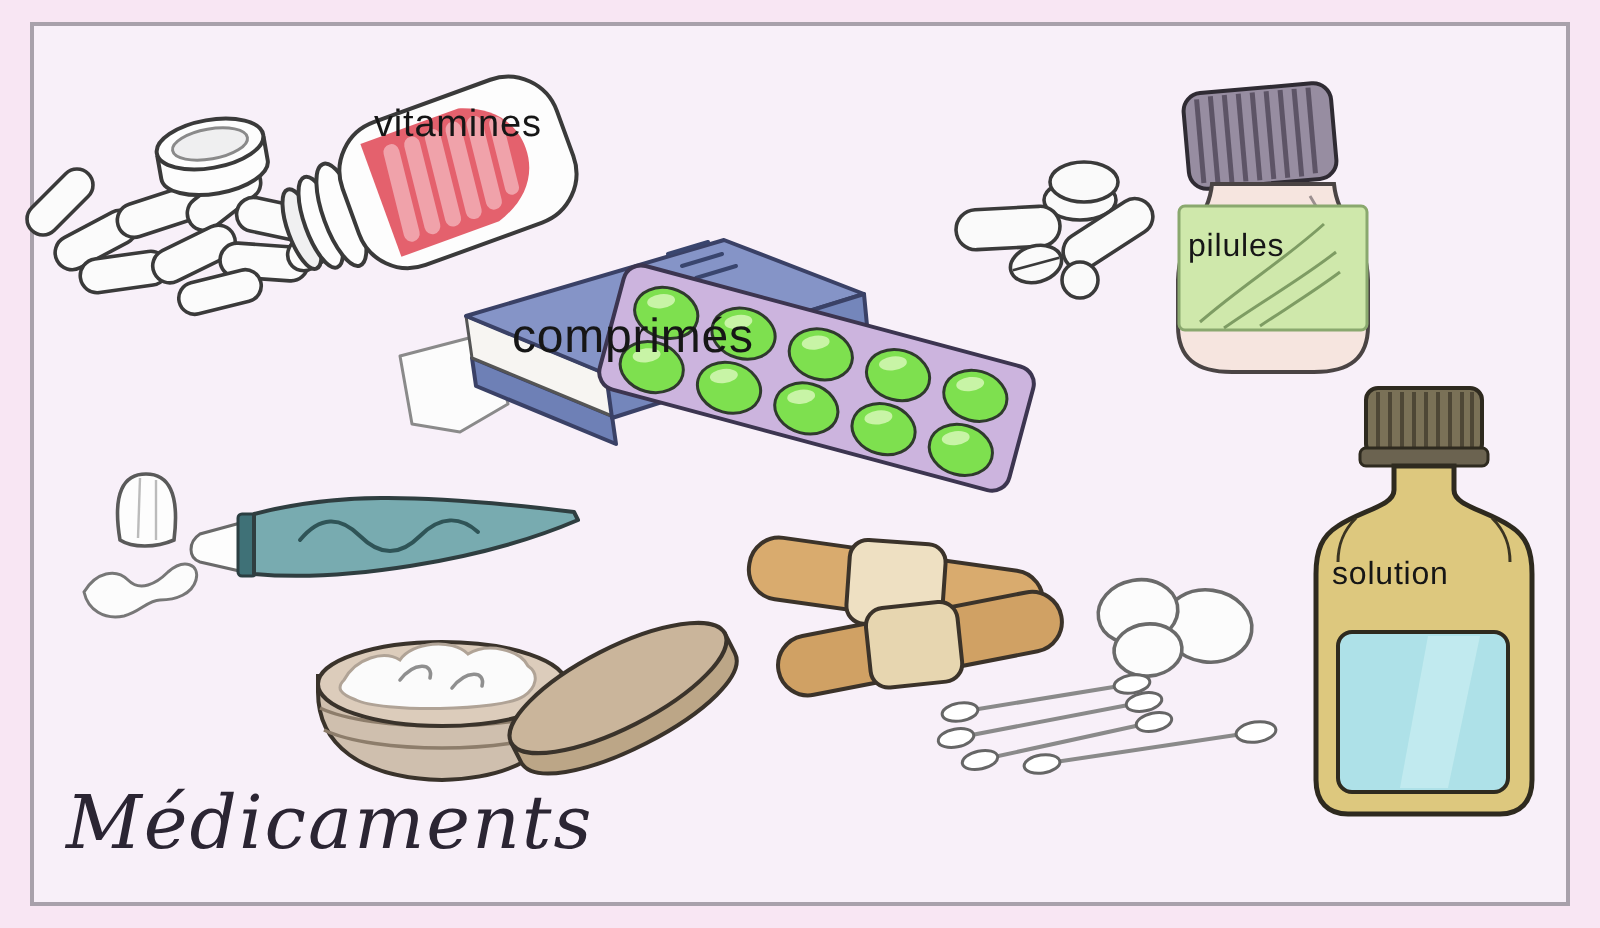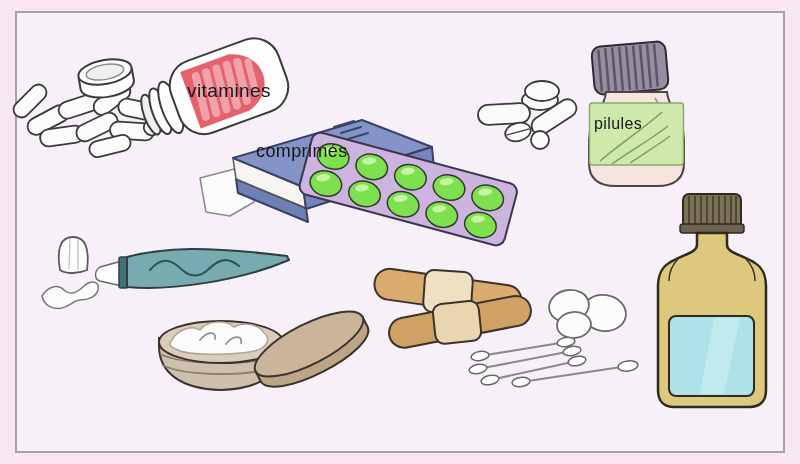--- a/index.html
+++ b/index.html
@@ -13,22 +13,22 @@
     position:absolute;left:15px;top:11px;width:766px;height:438px;
     background:var(--inner-bg,#f8f0f9);
     border:2px solid var(--frame-border,#a8a1ab);
     box-sizing:content-box;
   }
   svg.art{position:absolute;left:0;top:0;}
   .obj-label{
     position:absolute;color:var(--label-text,#161616);
     font-size:16px;letter-spacing:.4px;white-space:nowrap;z-index:5;
   }
-  .lbl-vitamines{left:187px;top:80px;font-size:19px;}
-  .lbl-comprimes{left:256px;top:141px;font-size:18px;}
+  .lbl-vitamines{left:187px;top:52px;font-size:19px;}
+  .lbl-comprimes{left:256px;top:155px;font-size:24px;}
   .lbl-pilules{left:594px;top:115px;}
   .lbl-solution{left:666px;top:279px;}
   .script-title{
     position:absolute;left:33px;top:390px;z-index:5;
     font-family:"DejaVu Serif", serif;font-style:italic;
     font-size:37px;color:var(--title-text,#2b2533);letter-spacing:1px;
   }
 </style>
 </head>
 <body>
@@ -261,13 +261,15 @@
           <ellipse cx="577" cy="361" rx="9" ry="4.5" transform="rotate(-12 577 361)"></ellipse>
         <ellipse cx="521" cy="382" rx="9" ry="4.5" transform="rotate(-8 521 382)"></ellipse>
           <ellipse cx="628" cy="366" rx="10" ry="5" transform="rotate(-8 628 366)"></ellipse>
       </g>
     </g>
   </svg>
 
   <div class="obj-label lbl-vitamines">vitamines</div>
   <div class="obj-label lbl-comprimes">comprimés</div>
   <div class="obj-label lbl-pilules">pilules</div>
+  <div class="obj-label lbl-solution">solution</div>
+  <div class="script-title">Médicaments</div>
 </div>
 
 </body></html>

